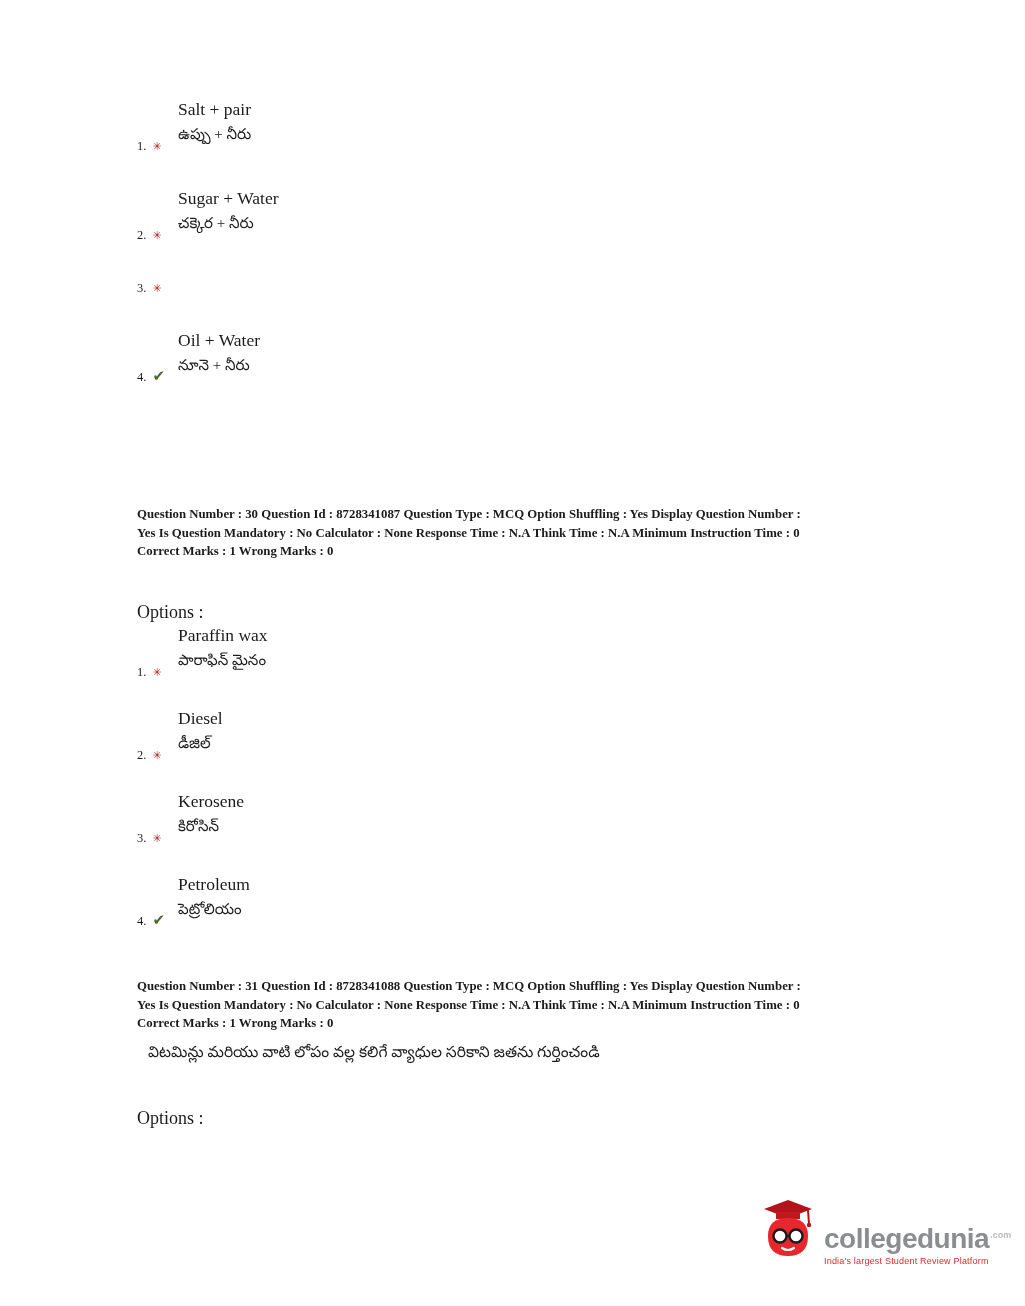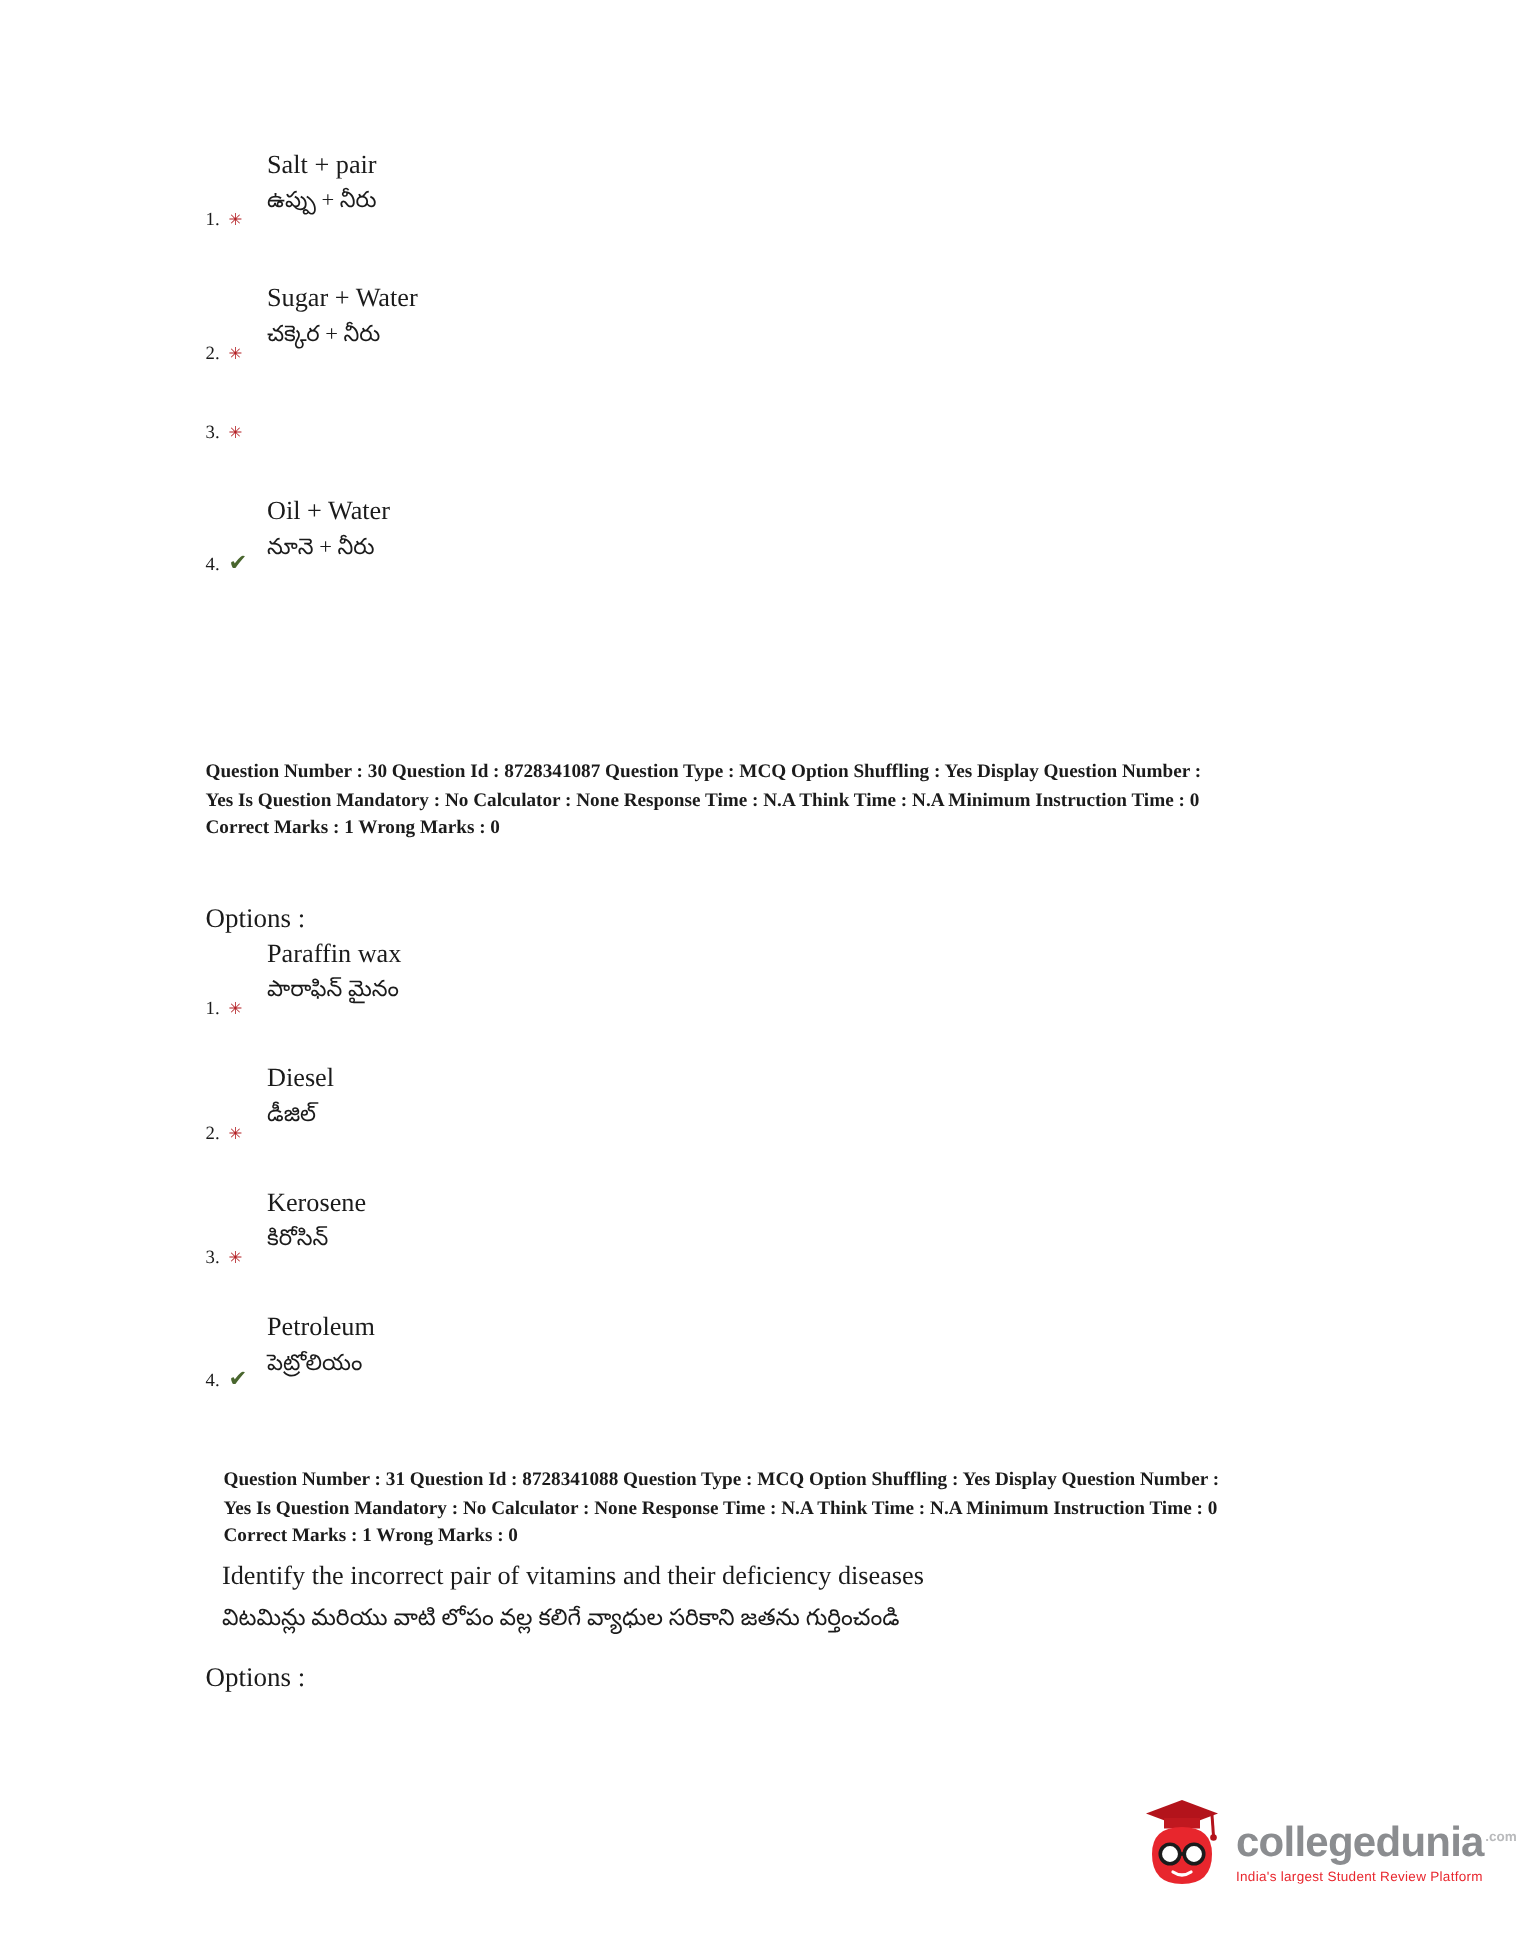--- a/index.html
+++ b/index.html
@@ -146,34 +146,33 @@
         <span class="opt-num">4.</span>
         <span class="opt-icon correct">✔</span>
       </div>
       <div class="option-text">
         <div class="opt-en">Petroleum</div>
         <div class="opt-te">పెట్రోలియం</div>
       </div>
     </div>
   </div>
 
-  <div class="abs meta" style="left:149px; top:977px;">
+  <div class="abs meta" style="left:137px; top:977px;">
     <div class="meta-line">Question Number : 31 Question Id : 8728341088 Question Type : MCQ Option Shuffling : Yes Display Question Number :</div>
     <div class="meta-line">Yes Is Question Mandatory : No Calculator : None Response Time : N.A Think Time : N.A Minimum Instruction Time : 0</div>
     <div class="meta-line">Correct Marks : 1 Wrong Marks : 0</div>
   </div>
 
   <div class="abs" style="left:148px; top:1037px;">
-    <div class="q-en">Identify the incorrect pair of vitamins and their deficiency diseases</div>
     <div class="q-te">విటమిన్లు మరియు వాటి లోపం వల్ల కలిగే వ్యాధుల సరికాని జతను గుర్తించండి</div>
   </div>
 
   <div class="abs options-label" style="left:137px; top:1108px;">Options :</div>
 
-  <div class="abs logo" style="left:762px; top:1198px;">
+  <div class="abs logo" style="left:762px; top:1198px;align-items:flex-end;">
     <div class="logo-icon">
       <svg width="52" height="64" viewBox="0 0 52 64" xmlns="http://www.w3.org/2000/svg" aria-hidden="true">
         <polygon points="26,2 50,11 26,20 2,11" fill="#b3131b"></polygon>
         <rect x="14" y="14" width="24" height="7" fill="#c0181f"></rect>
         <line x1="46" y1="12" x2="47" y2="26" stroke="#b3131b" stroke-width="2"></line>
         <circle cx="47" cy="27" r="2.2" fill="#b3131b"></circle>
         <path d="M6 38 Q6 20 26 20 Q46 20 46 38 Q46 58 26 58 Q6 58 6 38 Z" fill="#e8262d"></path>
         <circle cx="18" cy="38" r="6.5" fill="#ffffff" stroke="#1b1b1b" stroke-width="2.4"></circle>
         <circle cx="34" cy="38" r="6.5" fill="#ffffff" stroke="#1b1b1b" stroke-width="2.4"></circle>
         <line x1="24.5" y1="38" x2="27.5" y2="38" stroke="#1b1b1b" stroke-width="2.4"></line>

